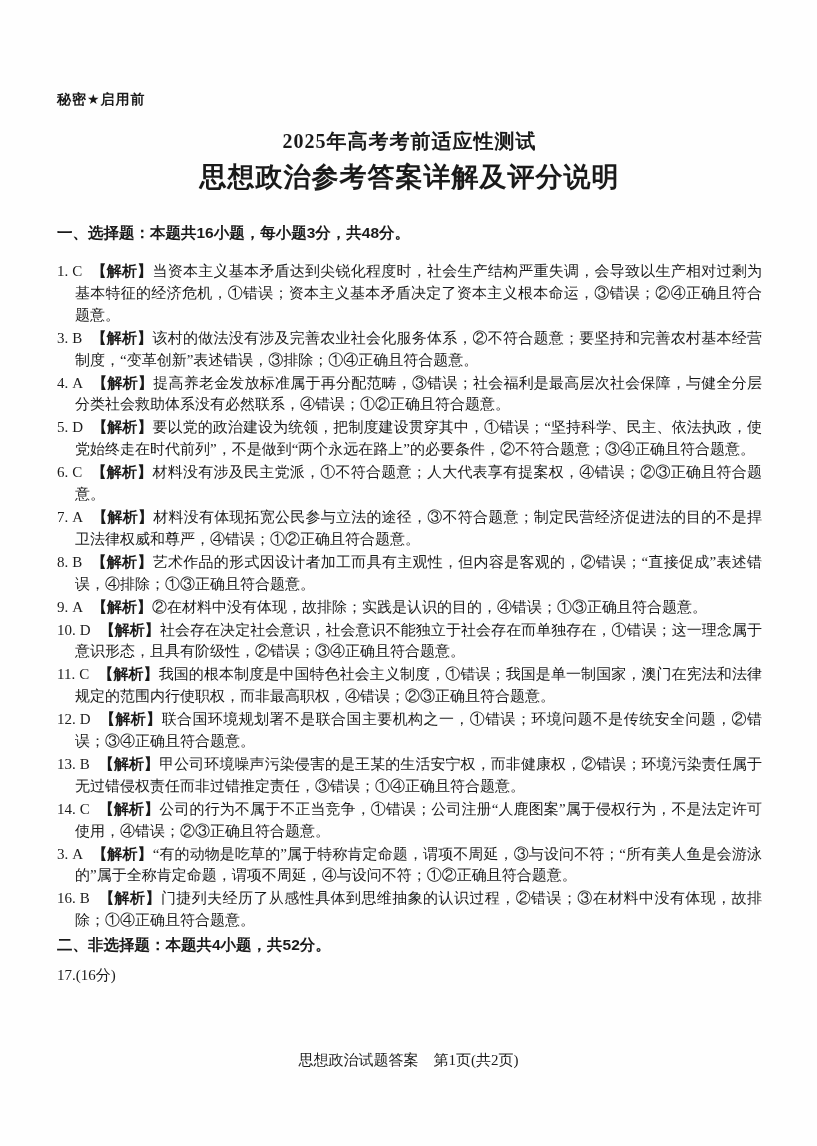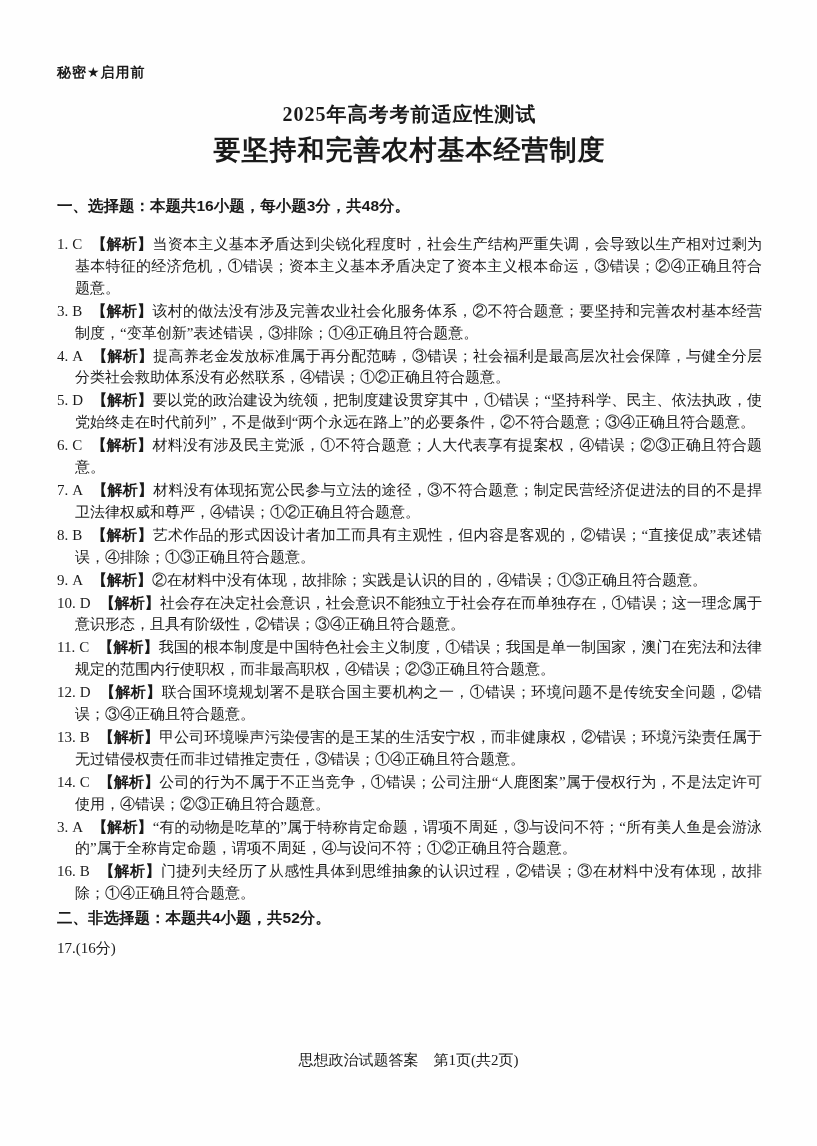--- a/index.html
+++ b/index.html
@@ -5,21 +5,21 @@
   * { margin: 0; padding: 0; box-sizing: border-box; }
   html, body { background: #ffffff; }
   .page {
     position: relative;
     width: 817px;
     height: 1146px;
     margin: 0 auto;
     background: #fefefe;
     color: #1a1a1a;
     font-family: "Liberation Serif", "DejaVu Serif", serif;
-    padding: 64px 55px 0 57px;
+    padding: 91px 55px 0 57px;
     overflow: hidden;
   }
   .classification {
     font-family: "Liberation Sans", "DejaVu Sans", sans-serif;
     font-weight: bold;
     font-size: 14px;
     letter-spacing: 1px;
   }
   .exam-title {
     margin-top: 19px;
@@ -76,21 +76,21 @@
 </style>
 </head>
 <body>
 
 <div class="page">
 
   <div class="classification">秘密★启用前</div>
 
   <div class="exam-title">2025年高考考前适应性测试</div>
 
-  <div class="doc-title">要坚持和完善农村基本经营制度</div>
+  <div class="doc-title">思想政治参考答案详解及评分说明</div>
 
   <div class="section-heading">一、选择题：本题共16小题，每小题3分，共48分。</div>
 
   <div class="items">
     <div class="item"><span class="num">1.</span><span class="ans">C</span><span class="jiexi">【解析】</span><span class="expl">当资本主义基本矛盾达到尖锐化程度时，社会生产结构严重失调，会导致以生产相对过剩为基本特征的经济危机，①错误；资本主义基本矛盾决定了资本主义根本命运，③错误；②④正确且符合题意。</span></div>
       <div class="item"><span class="num">3.</span><span class="ans">B</span><span class="jiexi">【解析】</span><span class="expl">该村的做法没有涉及完善农业社会化服务体系，②不符合题意；要坚持和完善农村基本经营制度，“变革创新”表述错误，③排除；①④正确且符合题意。</span></div>
       <div class="item"><span class="num">4.</span><span class="ans">A</span><span class="jiexi">【解析】</span><span class="expl">提高养老金发放标准属于再分配范畴，③错误；社会福利是最高层次社会保障，与健全分层分类社会救助体系没有必然联系，④错误；①②正确且符合题意。</span></div>
       <div class="item"><span class="num">5.</span><span class="ans">D</span><span class="jiexi">【解析】</span><span class="expl">要以党的政治建设为统领，把制度建设贯穿其中，①错误；“坚持科学、民主、依法执政，使党始终走在时代前列”，不是做到“两个永远在路上”的必要条件，②不符合题意；③④正确且符合题意。</span></div>
       <div class="item"><span class="num">6.</span><span class="ans">C</span><span class="jiexi">【解析】</span><span class="expl">材料没有涉及民主党派，①不符合题意；人大代表享有提案权，④错误；②③正确且符合题意。</span></div>
       <div class="item"><span class="num">7.</span><span class="ans">A</span><span class="jiexi">【解析】</span><span class="expl">材料没有体现拓宽公民参与立法的途径，③不符合题意；制定民营经济促进法的目的不是捍卫法律权威和尊严，④错误；①②正确且符合题意。</span></div>

